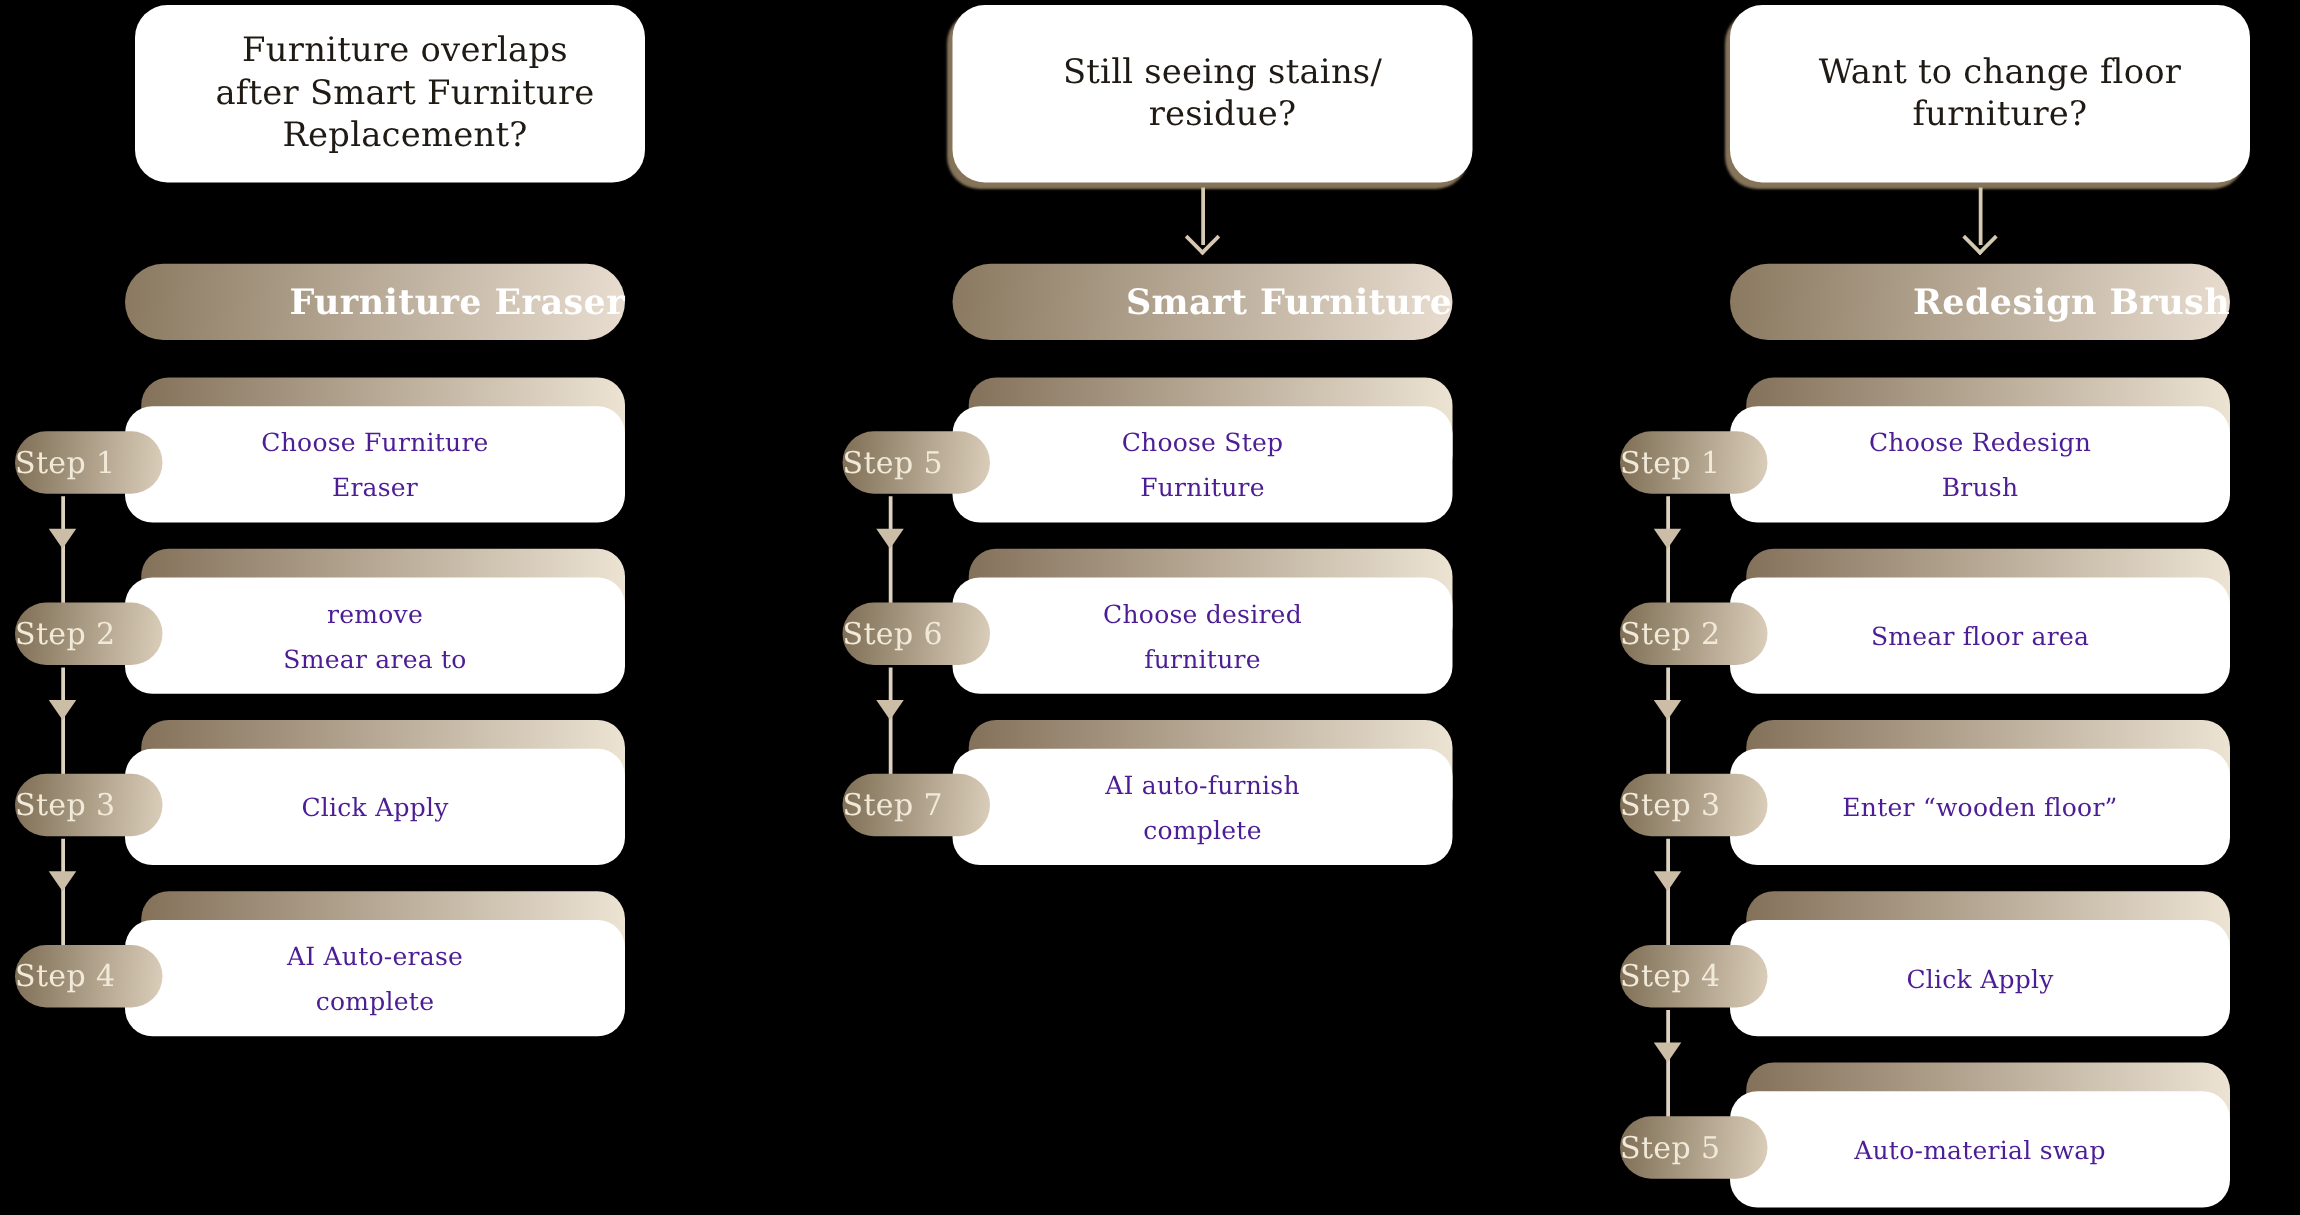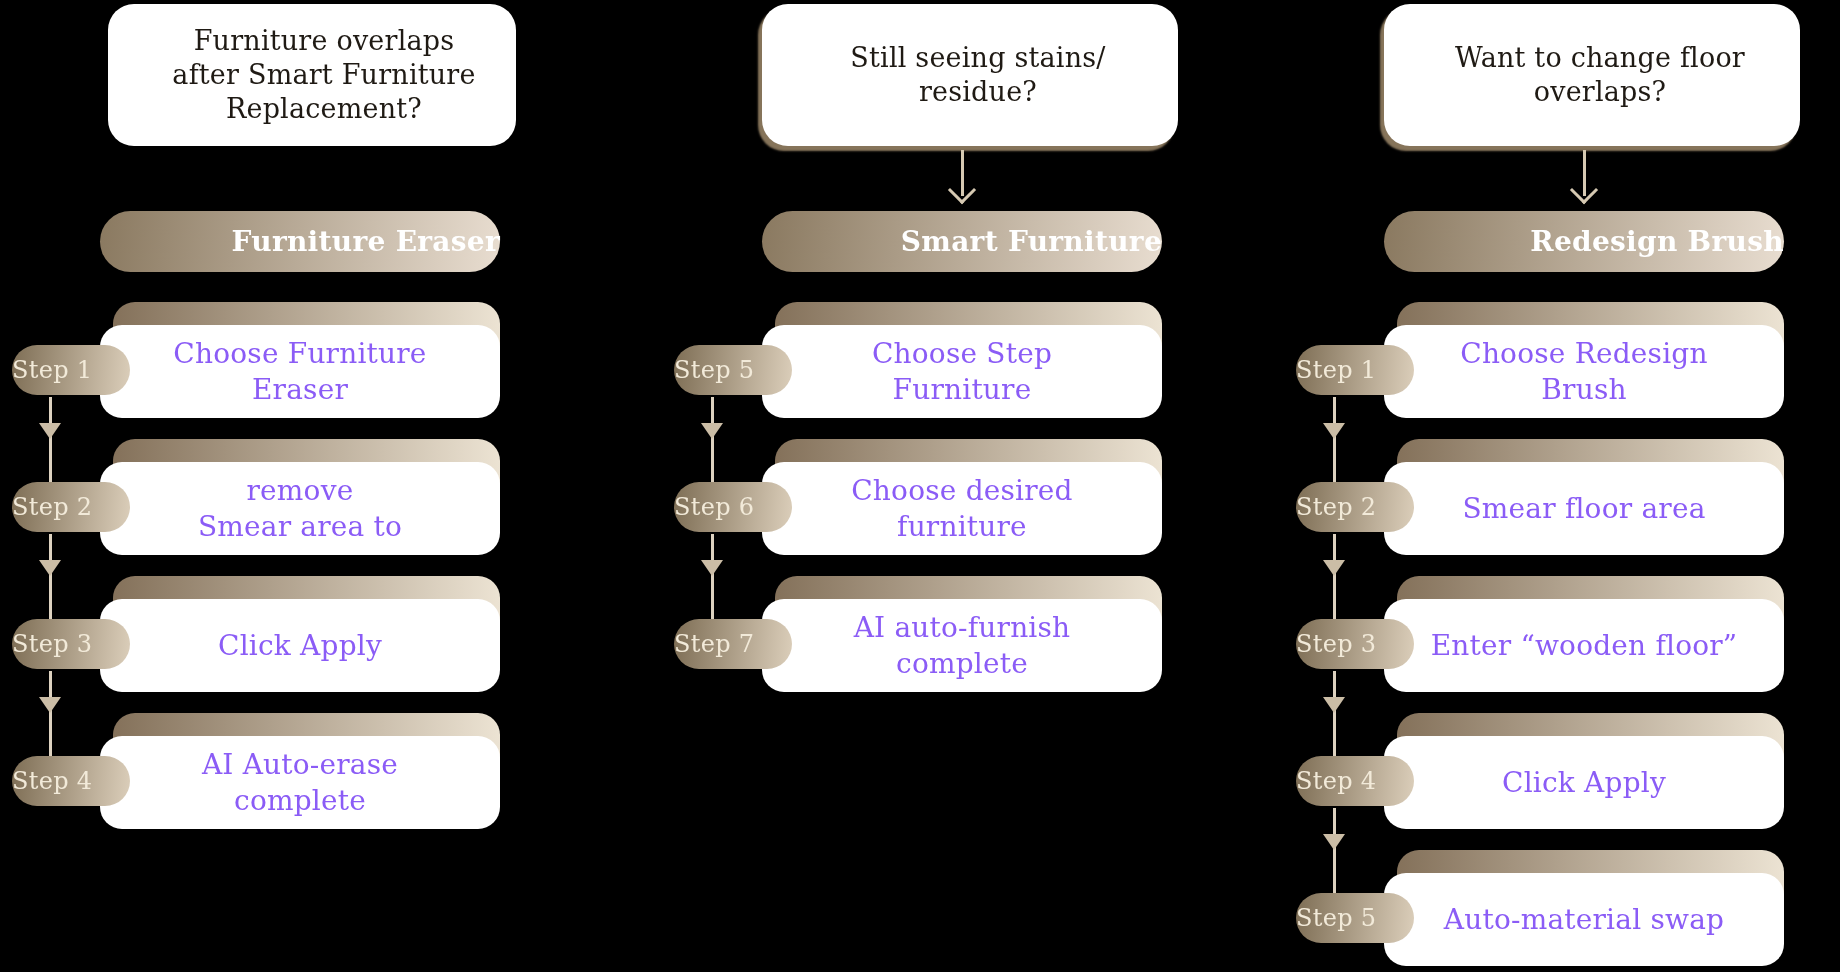--- a/index.html
+++ b/index.html
@@ -53,21 +53,21 @@
   .band{
     position:absolute;left:13px;right:0;top:0;height:84px;border-radius:22px;
     background:linear-gradient(90deg,#84715a 0%,#ece3d3 100%);
     z-index:0;
   }
   .card{
     position:absolute;left:0;right:0;top:23px;height:93px;border-radius:22px;
     background:#ffffff;z-index:1;
     display:flex;align-items:center;justify-content:center;text-align:center;
   }
-  .ctext{font-size:28px;line-height:36px;color:#8b5cf6;letter-spacing:.2px;}
+  .ctext{font-size:20px;line-height:36px;color:#4c1d95;letter-spacing:.2px;}
   .spill{
     position:absolute;left:-88px;top:43px;width:118px;height:50px;border-radius:25px;
     background:linear-gradient(95deg,#7e6e55 0%,#dbceba 100%);
     display:flex;align-items:center;justify-content:flex-start;
     color:#f2ead9;font-size:24px;letter-spacing:.3px;z-index:2;
   }
 
   
   .connector{position:absolute;left:-61px;top:95px;width:22px;height:86px;z-index:1;}
   .connector .cline{position:absolute;left:10px;top:0;width:2.5px;height:100%;background:#ddd2c0;}
@@ -220,21 +220,21 @@
       <div class="spill">
           <span>Step 7</span>
         </div>
     </div>
   </div>
 
   <div class="column c2">
     <div class="qbox shadowed">
       <div class="qtext">
           <span class="ln">Want to change floor</span>
-          <span class="ln">overlaps?</span>
+          <span class="ln">furniture?</span>
         </div>
     </div>
     <div class="qarrow">
       <div class="aline"></div>
       <div class="achev"></div>
     </div>
     <div class="tool-pill">
       <span>Redesign Brush</span>
     </div>
 

